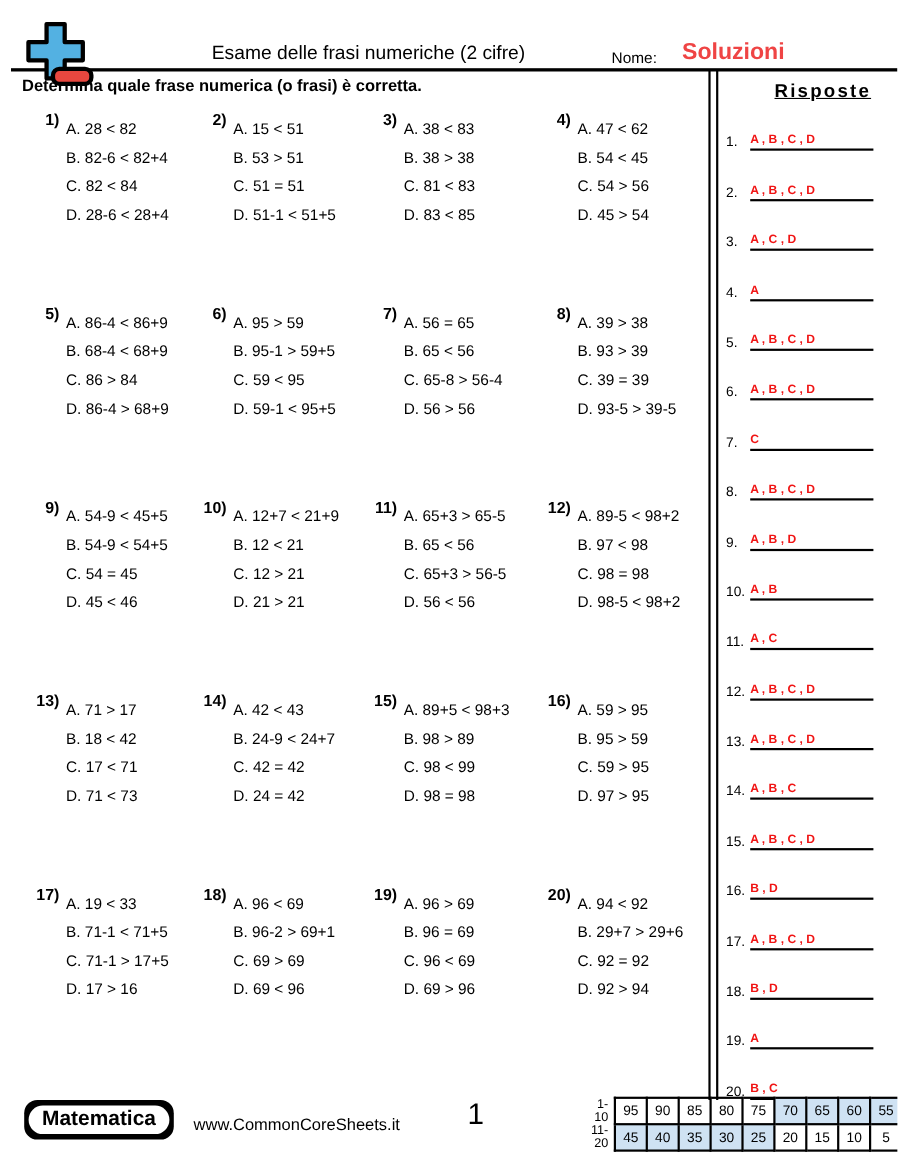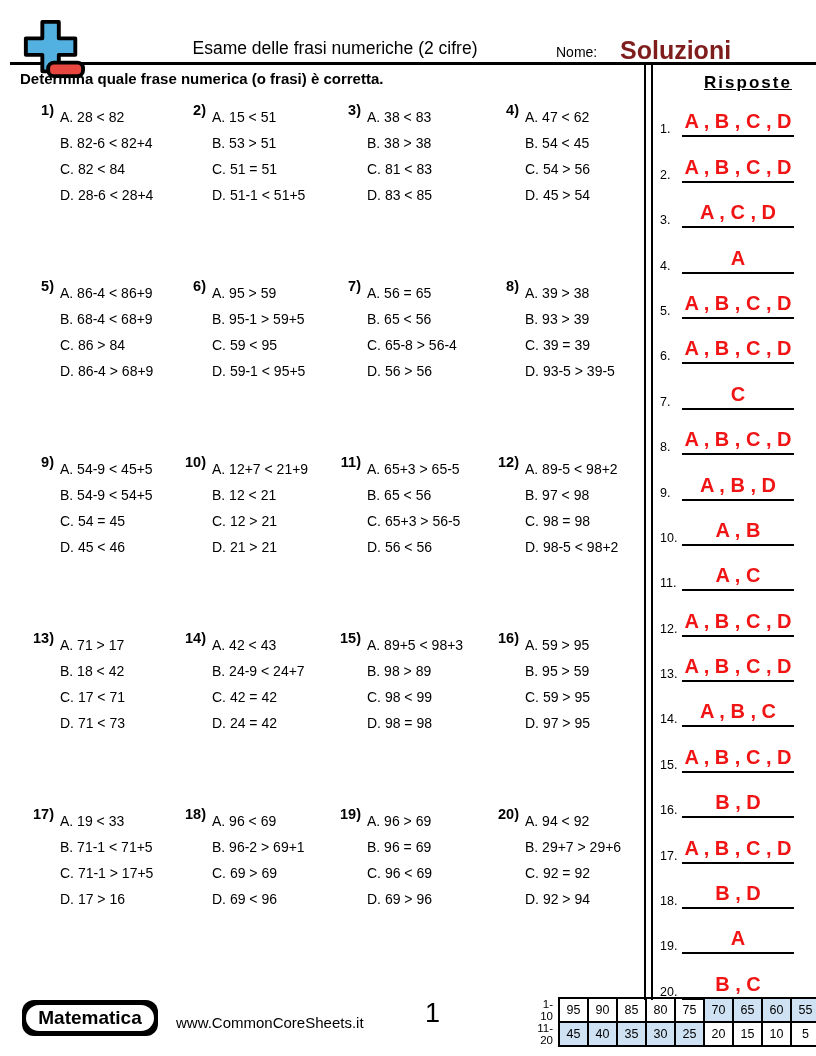--- a/index.html
+++ b/index.html
@@ -4,21 +4,21 @@
 <style>
   html,body{margin:0;padding:0;background:#fff;}
   .page{position:relative;width:816px;height:1056px;background:#fff;overflow:hidden;
         font-family:"Liberation Sans",sans-serif;color:#000;}
 
   
   .logo{position:absolute;left:16px;top:18px;width:74px;height:64px;z-index:3;}
   .header-line{position:absolute;left:10px;top:62px;width:806px;border-top:3px solid #000;}
   .title{position:absolute;left:120px;top:38px;width:430px;text-align:center;font-size:17.5px;}
   .nome{position:absolute;left:556px;top:44px;font-size:14px;}
-  .soluzioni{position:absolute;left:620px;top:36px;font-size:25px;font-weight:bold;color:#7f1d1d;}
+  .soluzioni{position:absolute;left:620px;top:36px;font-size:21px;font-weight:bold;color:#ef4444;}
   .instruction{position:absolute;left:20px;top:70px;font-size:15px;font-weight:bold;}
 
   
   .vline{position:absolute;left:644px;top:64px;width:5px;height:936px;
          border-left:2px solid #000;border-right:2px solid #000;}
 
   
   .questions{position:absolute;left:20px;top:100px;width:622px;
              display:grid;grid-template-columns:152px 155px 158px 1fr;
              grid-auto-rows:176px;}
@@ -27,21 +27,21 @@
   .q-opts{display:flex;flex-direction:column;font-size:14px;line-height:26px;}
 
   
   .answers{position:absolute;left:652px;top:64px;width:164px;height:936px;}
   .risposte-title{position:absolute;top:9px;left:0;right:0;text-align:center;
                   font-size:17px;font-weight:bold;letter-spacing:2px;text-decoration:underline;padding-left:28px;}
   .ans-list{position:absolute;top:28px;left:0;right:0;}
   .ans-row{position:relative;height:45.4px;}
   .ans-num{position:absolute;left:8px;bottom:1px;font-size:12.5px;}
   .ans-val{position:absolute;left:30px;right:22px;bottom:0;border-bottom:2px solid #000;
-           text-align:center;color:#f01414;font-weight:bold;font-size:20px;padding-bottom:2px;
+           color:#f01414;font-weight:bold;font-size:11px;padding-bottom:2px;
            white-space:nowrap;}
 
   
   .footer-bar{position:absolute;left:22px;top:1000px;width:136px;height:36px;background:#000;
               border-radius:12px;display:flex;align-items:center;justify-content:center;}
   .footer-pill{background:#fff;border-radius:15px;padding:2px 12px;font-weight:bold;font-size:19px;}
   .site{position:absolute;left:176px;top:1014px;font-size:15px;text-align:center;}
   .page-num{position:absolute;left:425px;top:998px;font-size:27px;}
   .grade-wrap{position:absolute;left:528px;top:997px;}
   table.grade{border-collapse:collapse;}

